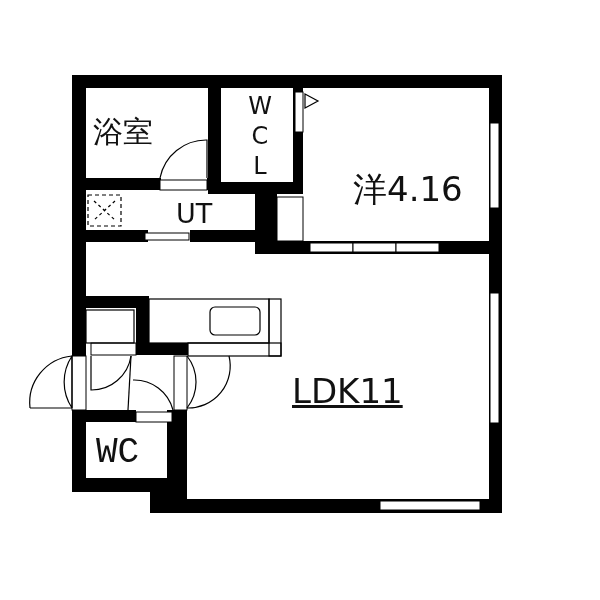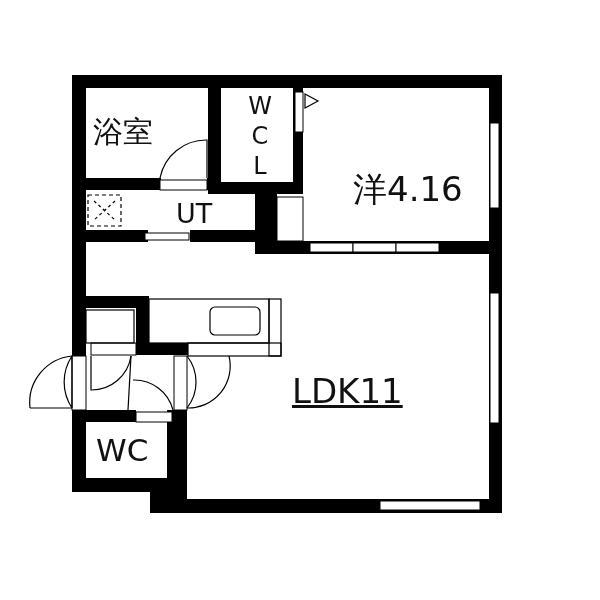--- a/index.html
+++ b/index.html
@@ -88,14 +88,14 @@
 
 <div class="lbl" style="left:93px;top:117px;font-size:30px;">浴室</div>
 <div class="lbl" style="left:246px;top:94px;font-size:24px;text-align:center;width:28px;">
   <div>W</div>
   <div style="margin-top:6px">C</div>
   <div style="margin-top:6px">L</div>
 </div>
 <div class="lbl" style="left:353px;top:148px;font-size:34px;margin-top:24px;">洋4.16</div>
 <div class="lbl" style="left:176px;top:200px;font-size:27px;">UT</div>
 <div class="lbl" style="left:292px;top:374px;font-size:34px;text-decoration:underline;">LDK11</div>
-<div class="lbl" style="left:96px;top:435px;font-size:31px;">WC</div>
+<div class="lbl" style="left:96px;top:435px;font-size:36px;font-family:Liberation Mono, monospace;">WC</div>
 </div>
 
 </body></html>

